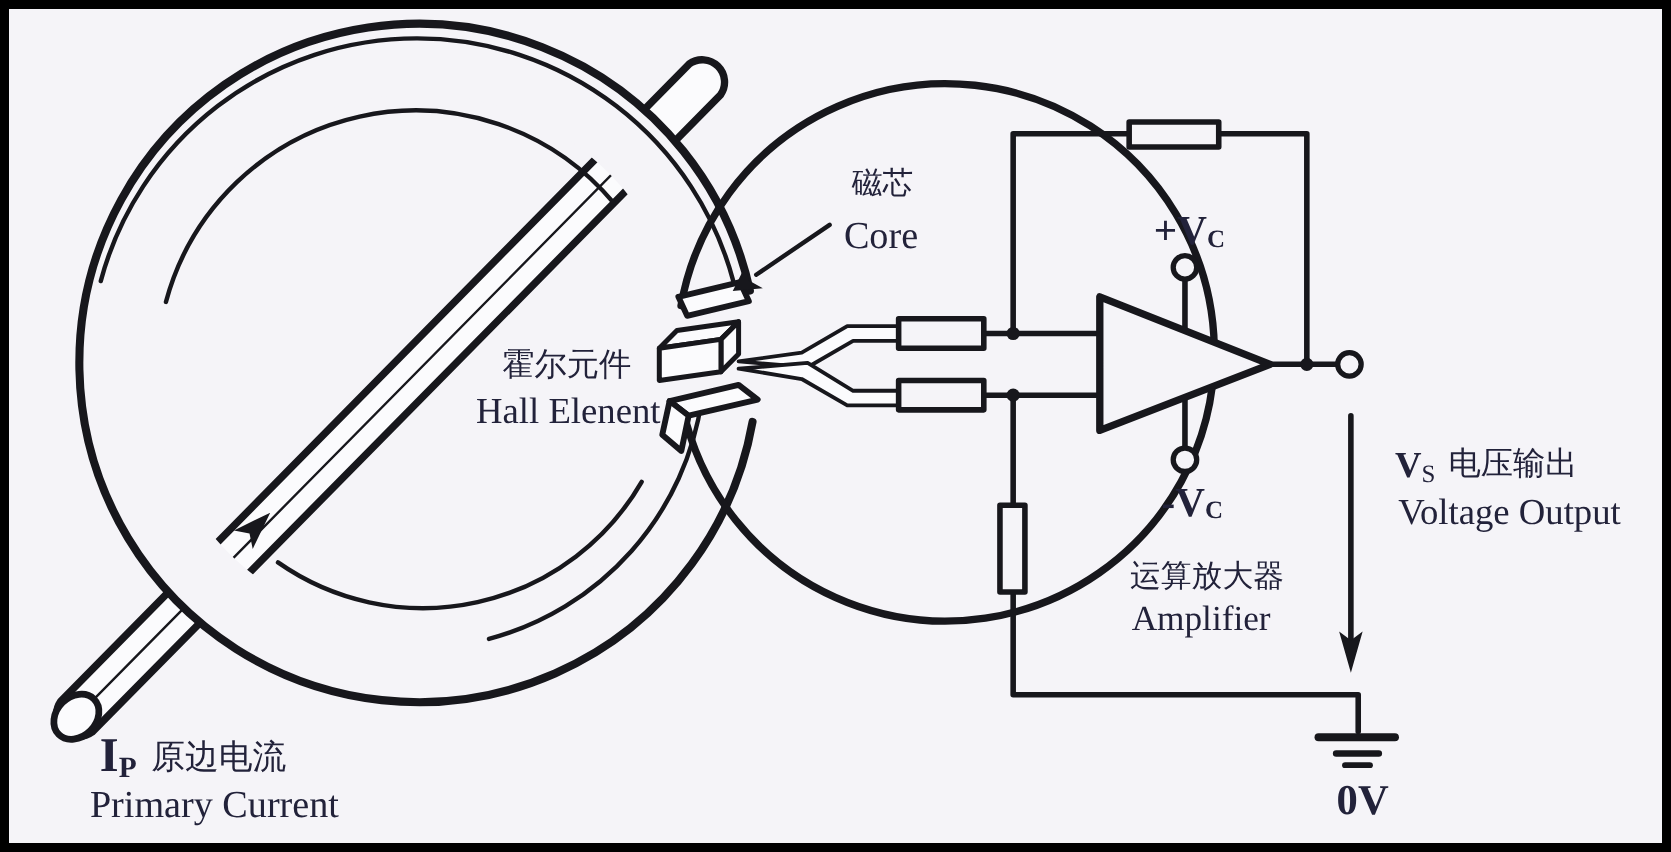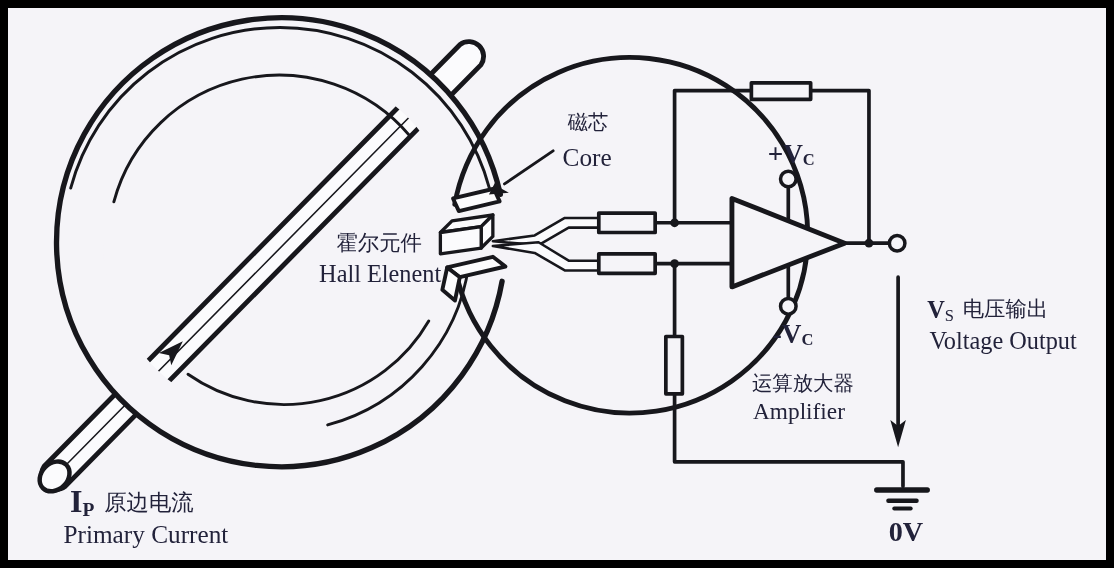--- a/index.html
+++ b/index.html
@@ -5,21 +5,21 @@
   :root{
     --bg:#f5f4f8;
     --ink:#17171c;
     --text:#22223a;
   }
   html,body{margin:0;padding:0;background:#ffffff;}
   .canvas{
     width:1114px;height:568px;
     box-sizing:border-box;
     background:var(--bg);
-    border:8px solid #000000;
+    border:6px solid #000000;
     position:relative;
     font-family:"DejaVu Sans",sans-serif;
   }
   svg{display:block;width:100%;height:100%;}
   .ln{stroke:var(--ink);fill:none;stroke-linecap:round;stroke-linejoin:round;}
   .w4{stroke-width:3.8;}
   .w5{stroke-width:5;}
   .w55{stroke-width:5.5;}
   .w3{stroke-width:3;}
   .w2{stroke-width:1.6;}

